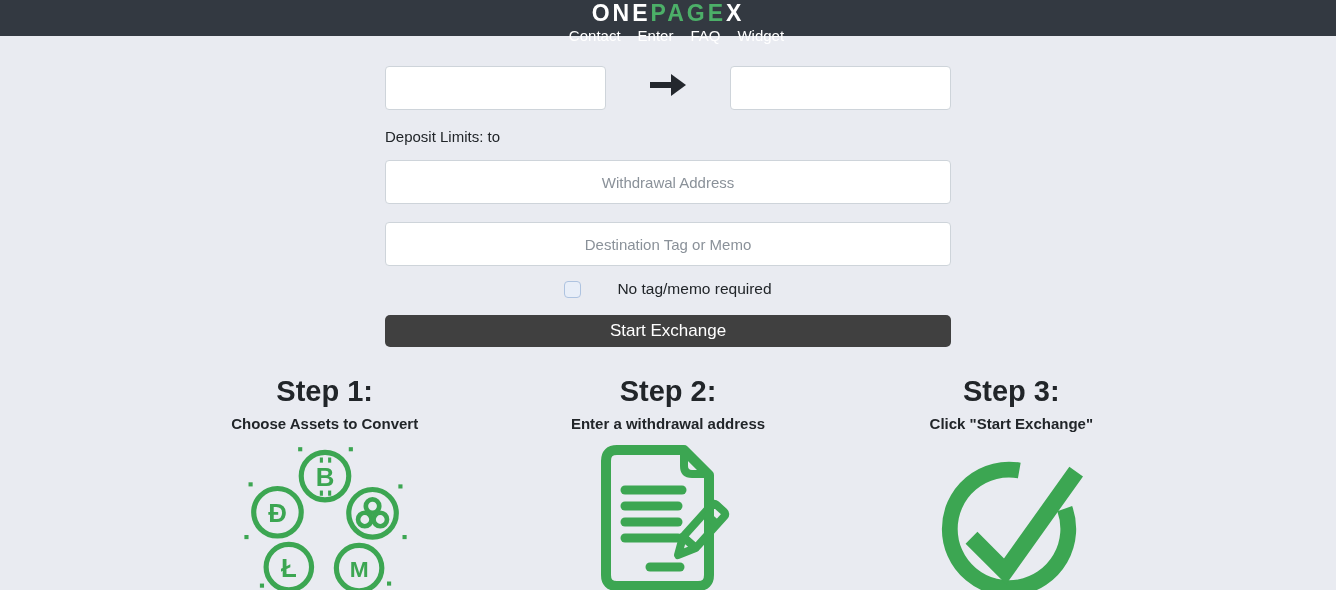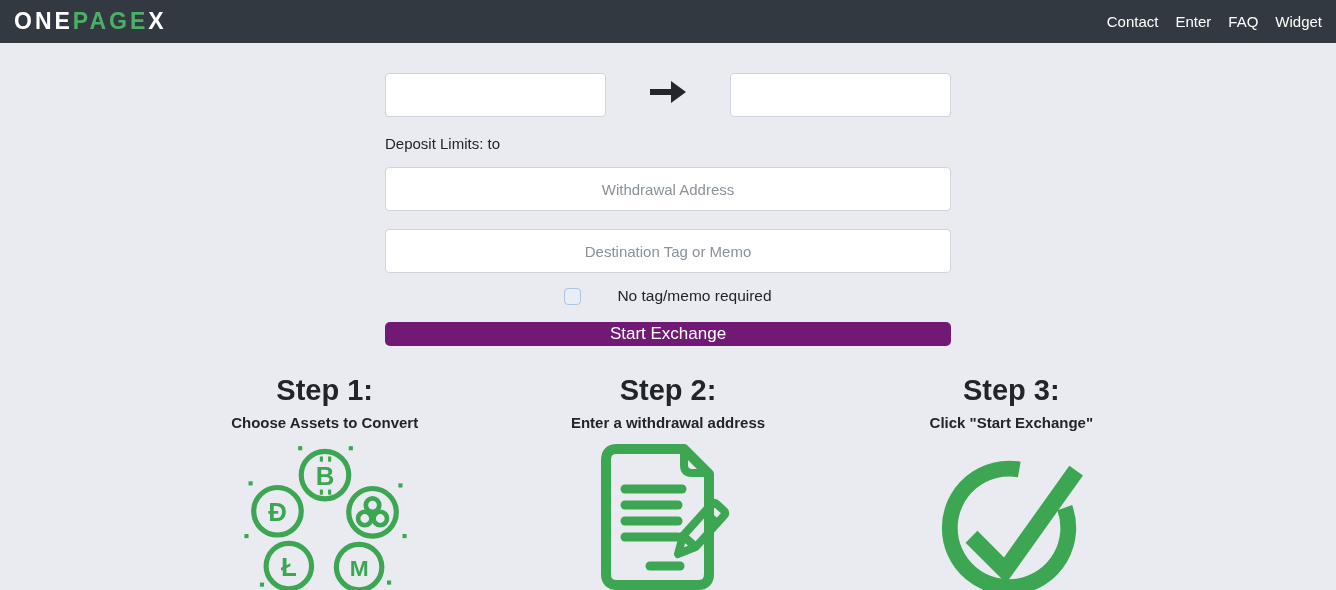--- a/index.html
+++ b/index.html
@@ -7,26 +7,27 @@
   body {
     width: 1336px; height: 590px;
     background: #e9ebf1;
     font-family: "Liberation Sans", sans-serif;
     color: #212529;
     overflow: hidden;
   }
 
   
   .navbar {
-    height: 43px;
+    height: 36px;
     background: #333941;
     display: flex;
     align-items: center;
     justify-content: space-between;
     padding: 0 14px;
+    flex-direction: column;
   }
   .logo {
     font-size: 23px;
     font-weight: 800;
     letter-spacing: 3px;
     color: #ffffff;
     cursor: pointer;
     user-select: none;
   }
   .logo .green { color: #4caf68; }
@@ -85,25 +86,25 @@
     border-radius: 4px;
     background: #e8eef8;
     margin: 0 8px 0 0;
     cursor: pointer;
   }
   .checkbox-row label { font-size: 15.5px; cursor: pointer; }
 
   .start-btn {
     display: block;
     width: 100%;
-    height: 24px;
+    height: 32px;
     margin-top: 17px;
     border: none;
     border-radius: 5px;
-    background: #701a75;
+    background: #404040;
     color: #ffffff;
     font-size: 17px;
     font-family: "Liberation Sans", sans-serif;
     cursor: pointer;
   }
 
   
   .steps {
     width: 1030px;
     margin: 28px auto 0;

